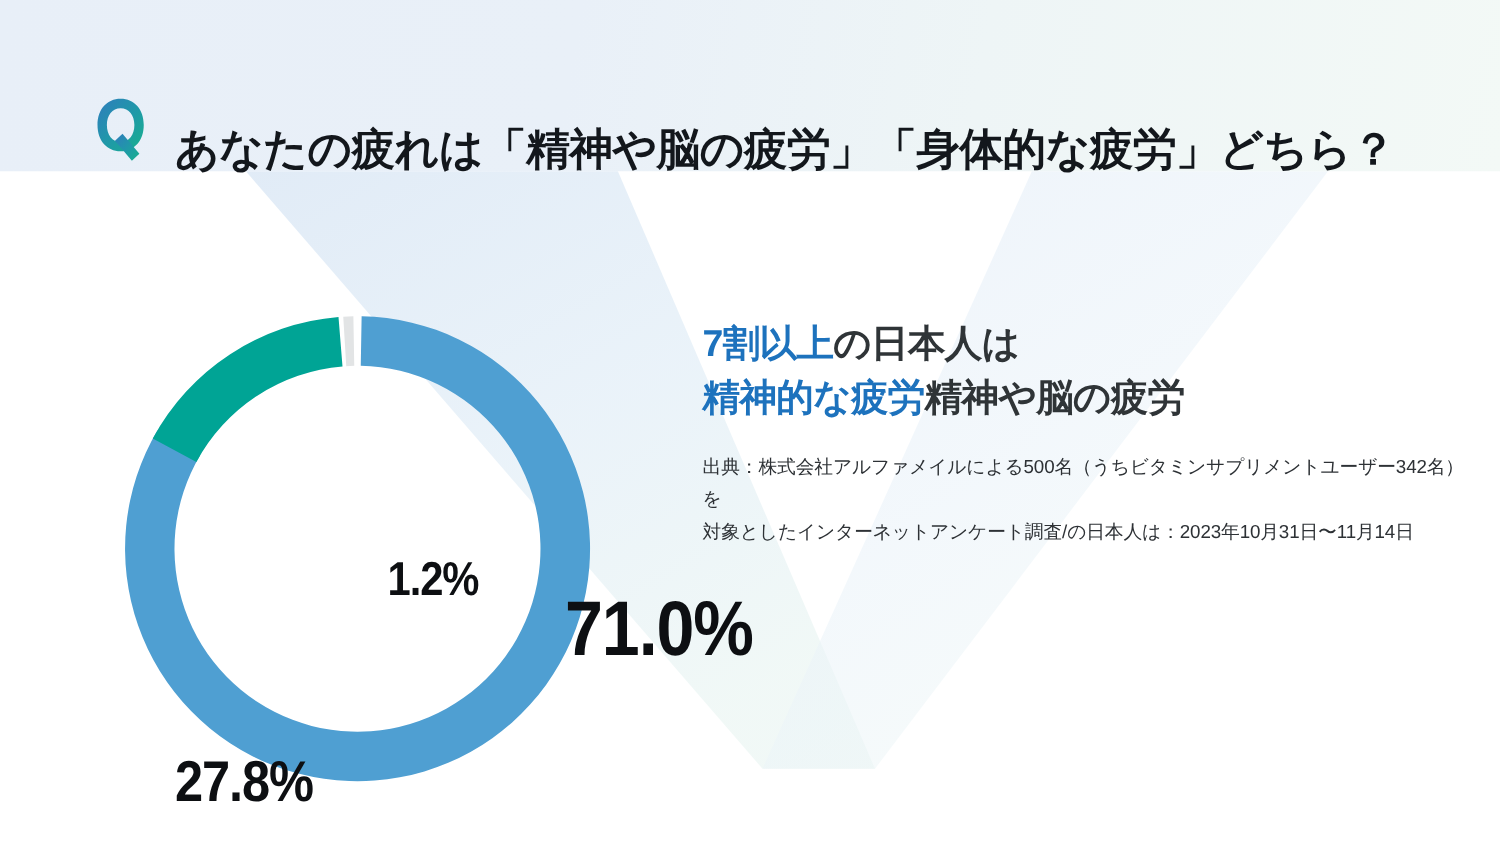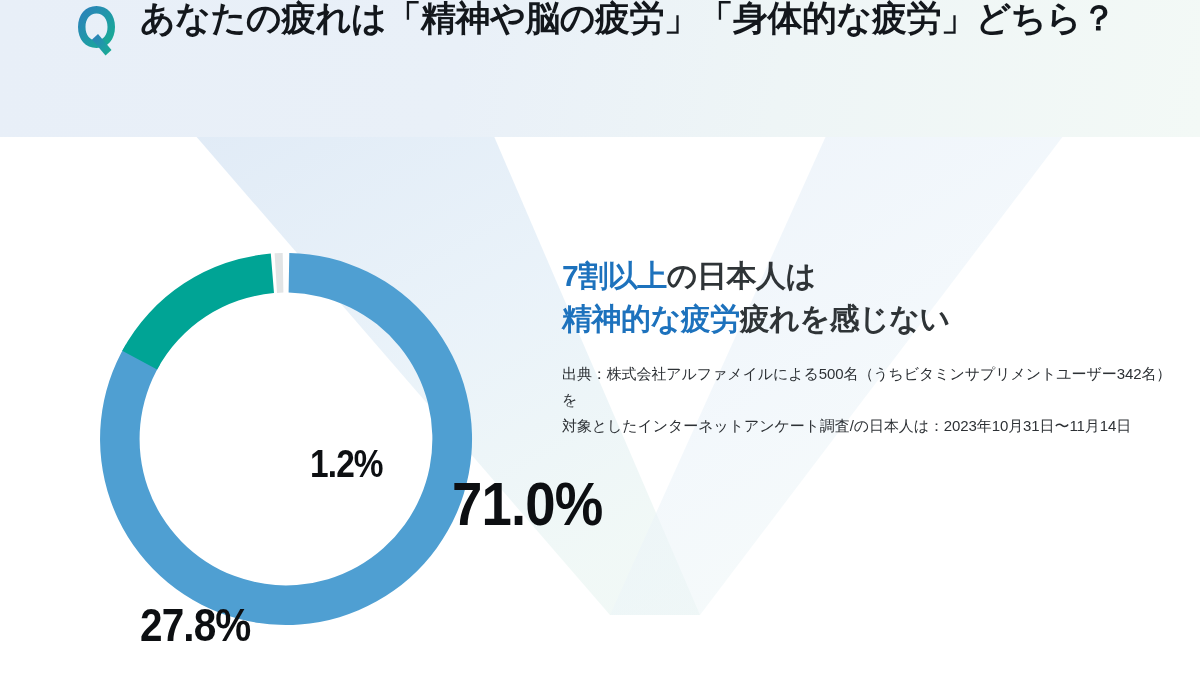--- a/index.html
+++ b/index.html
@@ -16,21 +16,21 @@
   }
 
   
   .header {
     position: absolute;
     left: 0; top: 0;
     width: 1200px;
     height: 137px;
     background: linear-gradient(100deg, #e8eff8 0%, #e9f0f8 38%, #eef5f6 65%, #f3f9f6 100%);
     display: flex;
-    align-items: flex-start;
+    align-items: flex-end;
     box-sizing: border-box;
     padding-left: 74px;
   }
   .q-mark {
     width: 48px;
     height: 62px;
     flex: 0 0 auto;
     margin-top: 2px;
     margin-right: 18px;
   }
@@ -200,21 +200,21 @@
 </div>
 
 <div class="right-panel">
 
   <div class="headline">
     <span class="hl-blue">7割以上</span><span>の日本人は</span>
   </div>
 
 
   <div class="headline">
-    <span class="hl-blue">精神的な疲労</span><span>疲れを感じない</span>
+    <span class="hl-blue">精神的な疲労</span><span>精神や脳の疲労</span>
   </div>
 
   <div class="source">
     <div>出典：株式会社アルファメイルによる500名（うちビタミンサプリメントユーザー342名）を</div>
     <div>対象としたインターネットアンケート調査/の日本人は：2023年10月31日〜11月14日</div>
   </div>
 
 
 </div>
 

